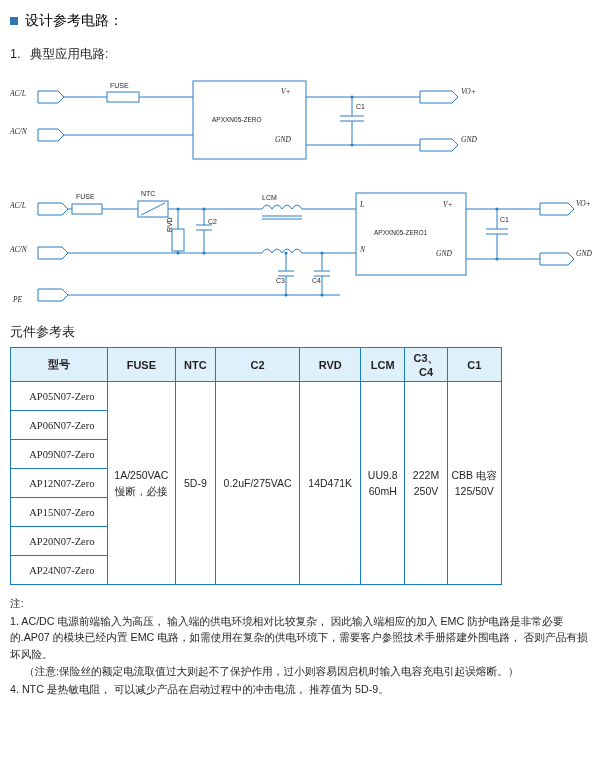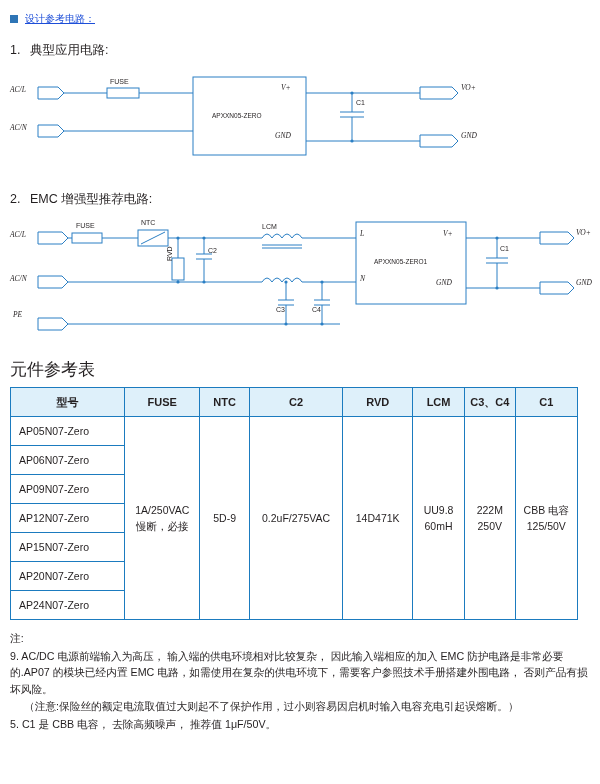--- a/index.html
+++ b/index.html
@@ -8,41 +8,41 @@
     background:#ffffff;
     font-family:"Liberation Sans", sans-serif;
     color:#231f20;
     -webkit-font-smoothing:antialiased;
   }
   .page{width:600px;position:relative;padding:0;}
 
   
   .sec-head{display:flex;align-items:center;gap:7px;padding:12px 0 0 10px;}
   .sec-head .sq{width:8px;height:8px;background:#2e75b6;display:inline-block;}
-  .sec-head .txt{font-size:10px;color:#1d4ed8;text-decoration:underline;}
+  .sec-head .txt{font-size:14px;color:#000000;}
 
   .num-head{font-size:12.5px;margin:16px 0 0 10px;font-weight:normal;}
   .num-head .n{margin-right:6px;}
 
   
   .circ{position:relative;width:560px;}
   .c1{height:110px;margin-top:6px;}
   .c2{height:130px;margin-top:6px;}
 
   .lbl{position:absolute;font-size:7.5px;color:#231f20;font-family:"Liberation Serif",serif;font-style:italic;white-space:nowrap;}
   .lbl.up{font-style:normal;font-family:"Liberation Sans",sans-serif;font-size:7px;}
 
   svg{display:block;}
 
   
-  .tbl-title{font-size:17px;margin:14px 0 6px 10px;}
-  table{border-collapse:collapse;margin-left:10px;width:568px;font-size:10.5px;padding-left:48px;}
+  .tbl-title{font-size:13px;margin:8px 0 6px 10px;}
+  table{border-collapse:collapse;margin-left:10px;width:492px;font-size:10.5px;padding-left:48px;}
   th,td{border:1px solid #1b7bbf;text-align:center;padding:3px 2px;height:22px;}
   th{background:#def0fa;color:#231f20;font-weight:bold;font-size:11px;}
-  td.model{text-align:left;padding-left:8px;white-space:nowrap;}
+  td.model{text-align:center;padding-left:8px;white-space:nowrap;font-family:Liberation Serif, serif;}
   .mid{vertical-align:middle;line-height:1.55;}
 
   
   .notes{margin:10px 10px 0 10px;font-size:10.7px;line-height:1.55;color:#231f20;}
   .notes .t{font-weight:normal;margin-bottom:1px;}
   .notes p{margin:0 0 1px 0;}
   .indent{padding-left:14px;}
 </style>
 </head>
 <body>
@@ -92,24 +92,20 @@
     <span class="lbl" style="left:10px;top:58px;">AC/N</span>
     <span class="lbl up" style="left:110px;top:13px;">FUSE</span>
     <span class="lbl up" style="left:212px;top:47px;font-size:6.5px;">APXXN05-ZERO</span>
     <span class="lbl" style="left:281px;top:18px;">V+</span>
     <span class="lbl" style="left:275px;top:66px;">GND</span>
     <span class="lbl up" style="left:356px;top:34px;">C1</span>
     <span class="lbl" style="left:461px;top:18px;">VO+</span>
     <span class="lbl" style="left:461px;top:66px;">GND</span>
   </div>
 
-  <div class="num-head">
-    <span class="n">2.</span>
-    <span>EMC 增强型推荐电路:</span>
-  </div>
 
   <div class="circ c2">
     <svg width="600" height="130" viewBox="0 0 600 130">
       <g stroke="#2b7fc4" stroke-width="1" fill="none">
 
         <path d="M38 18 L62 18 L68 24 L62 30 L38 30 Z"></path>
         <line x1="68" y1="24" x2="72" y2="24"></line>
         <rect x="72" y="19" width="30" height="10"></rect>
         <line x1="102" y1="24" x2="138" y2="24"></line>
 
@@ -172,21 +168,21 @@
         <circle cx="286" cy="68" r="1.6"></circle>
           <circle cx="322" cy="68" r="1.6"></circle>
         <circle cx="286" cy="110" r="1.6"></circle>
           <circle cx="322" cy="110" r="1.6"></circle>
         <circle cx="497" cy="24" r="1.6"></circle>
           <circle cx="497" cy="74" r="1.6"></circle>
       </g>
     </svg>
     <span class="lbl" style="left:10px;top:16px;">AC/L</span>
     <span class="lbl" style="left:10px;top:60px;">AC/N</span>
-    <span class="lbl" style="left:13px;top:96px;">PE</span>
+    <span class="lbl" style="left:13px;top:110px;">PE</span>
     <span class="lbl up" style="left:76px;top:8px;">FUSE</span>
     <span class="lbl up" style="left:141px;top:5px;">NTC</span>
     <span class="lbl up" style="left:166px;top:47px;transform:rotate(-90deg);transform-origin:left top;">RVD</span>
     <span class="lbl up" style="left:208px;top:33px;">C2</span>
     <span class="lbl up" style="left:262px;top:9px;">LCM</span>
     <span class="lbl up" style="left:276px;top:92px;">C3</span>
     <span class="lbl up" style="left:312px;top:92px;">C4</span>
     <span class="lbl" style="left:360px;top:15px;">L</span>
     <span class="lbl" style="left:360px;top:60px;">N</span>
     <span class="lbl up" style="left:374px;top:44px;font-size:6.5px;">APXXN05-ZERO1</span>
@@ -251,18 +247,18 @@
           <td class="model">AP20N07-Zero</td>
         </tr>
       <tr>
           <td class="model">AP24N07-Zero</td>
         </tr>
     </tbody>
   </table>
 
   <div class="notes">
     <p class="t">注:</p>
-    <p>9. AC/DC 电源前端输入为高压， 输入端的供电环境相对比较复杂， 因此输入端相应的加入 EMC 防护电路是非常必要的.AP07 的模块已经内置 EMC 电路，如需使用在复杂的供电环境下，需要客户参照技术手册搭建外围电路， 否则产品有损坏风险。</p>
+    <p>1. AC/DC 电源前端输入为高压， 输入端的供电环境相对比较复杂， 因此输入端相应的加入 EMC 防护电路是非常必要的.AP07 的模块已经内置 EMC 电路，如需使用在复杂的供电环境下，需要客户参照技术手册搭建外围电路， 否则产品有损坏风险。</p>
     <p class="indent">（注意:保险丝的额定电流取值过大则起不了保护作用，过小则容易因启机时输入电容充电引起误熔断。）</p>
-    <p>5. C1 是 CBB 电容， 去除高频噪声， 推荐值 1μF/50V。</p>
+    <p>4. NTC 是热敏电阻， 可以减少产品在启动过程中的冲击电流， 推荐值为 5D-9。</p>
   </div>
 
 </div>
 
 </body></html>

